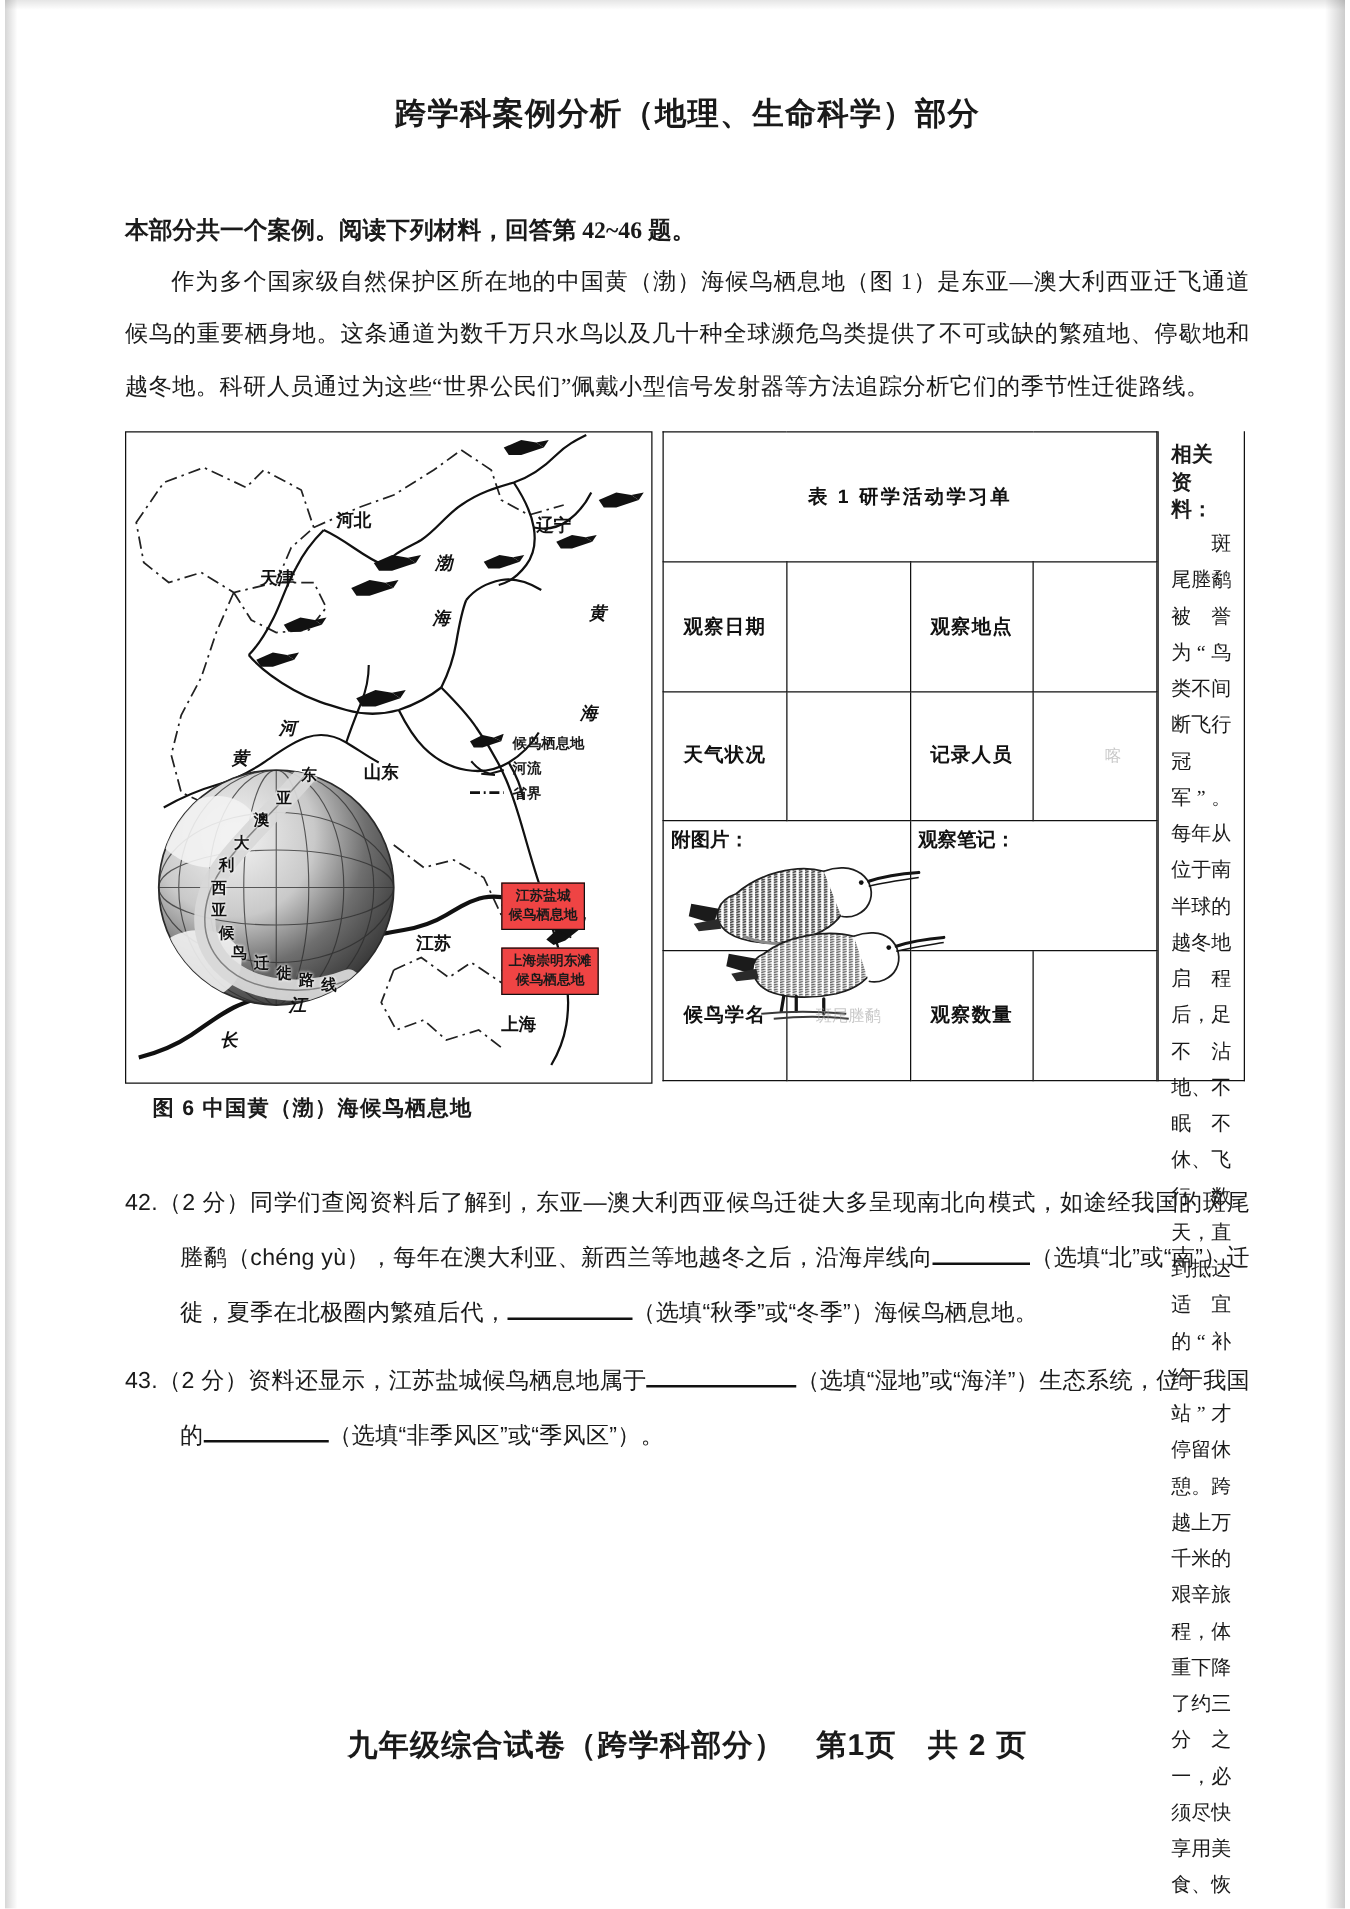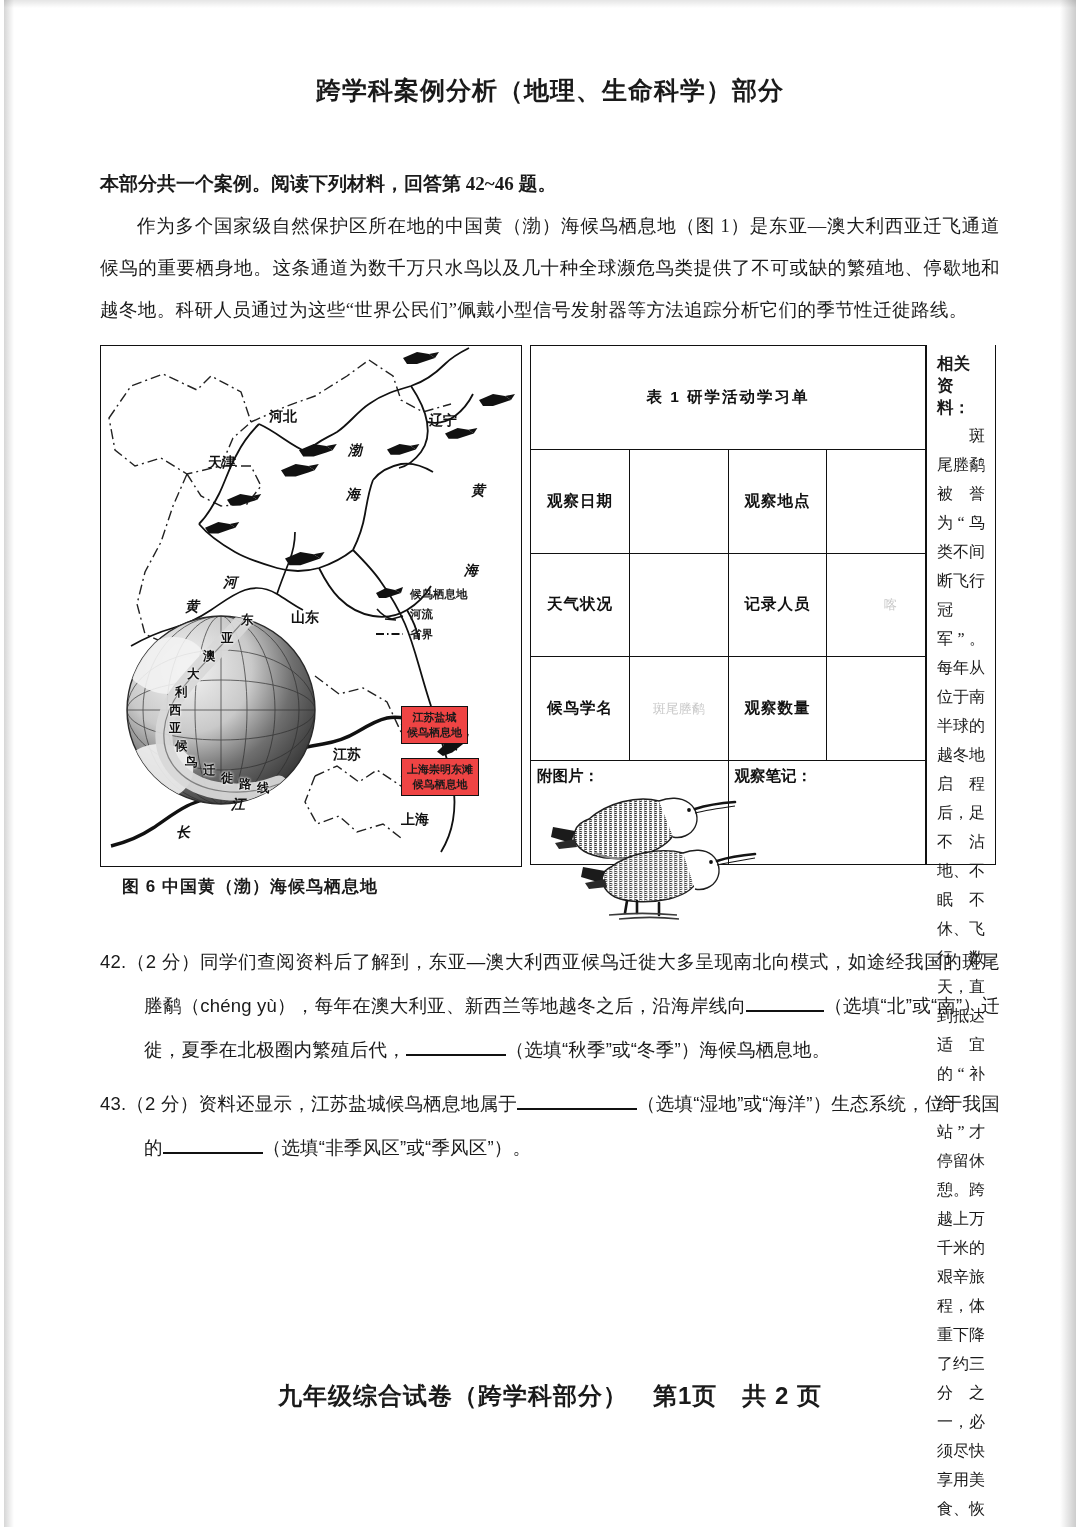--- a/index.html
+++ b/index.html
@@ -520,28 +520,20 @@
           </tr>
           <tr>
             <td class="ws-label">天气状况</td>
             <td class="ws-blank"></td>
             <td class="ws-label">记录人员</td>
             <td class="ws-blank">
               <span class="faint-mark right">喀</span>
             </td>
           </tr>
           <tr>
-            <td class="ws-label">候鸟学名</td>
-            <td class="ws-blank">
-              <span class="faint-mark">斑尾塍鹬</span>
-            </td>
-            <td class="ws-label">观察数量</td>
-            <td class="ws-blank"></td>
-          </tr>
-          <tr>
             <td class="ws-sect" colspan="2">
               <span>附图片：</span>
               <span class="bird-holder">
                 <svg width="210" height="140" viewBox="0 0 210 140">
                   <defs>
                     <pattern id="feath" width="5" height="4" patternUnits="userSpaceOnUse">
                       <rect width="5" height="4" fill="#ffffff"></rect>
                       <path d="M0,1 L3,0 M0,3 L3,2" stroke="#2b2b2b" stroke-width="1.1"></path>
                     </pattern>
                     <pattern id="feath2" width="5" height="4" patternUnits="userSpaceOnUse">
@@ -591,20 +583,28 @@
                       <path d="M70,136 C90,134 112,134 130,136"></path>
                     </g>
                   </g>
                 </svg>
               </span>
             </td>
             <td class="ws-sect" colspan="2">
               <span>观察笔记：</span>
             </td>
           </tr>
+          <tr>
+            <td class="ws-label">候鸟学名</td>
+            <td class="ws-blank">
+              <span class="faint-mark">斑尾塍鹬</span>
+            </td>
+            <td class="ws-label">观察数量</td>
+            <td class="ws-blank"></td>
+          </tr>
         </tbody>
           </table>
 
         <div class="info-box">
           <div class="info-title">相关资料：</div>
           <div class="info-body">斑尾塍鹬被誉为“鸟类不间断飞行冠军”。每年从位于南半球的越冬地启程后，足不沾地、不眠不休、飞行数天，直到抵达适宜的“补给站”才停留休憩。跨越上万千米的艰辛旅程，体重下降了约三分之一，必须尽快享用美食、恢复体力，才能继续飞往更高纬度的“目的地”繁衍后代。</div>
         </div>
       </div>
     </div>
 

